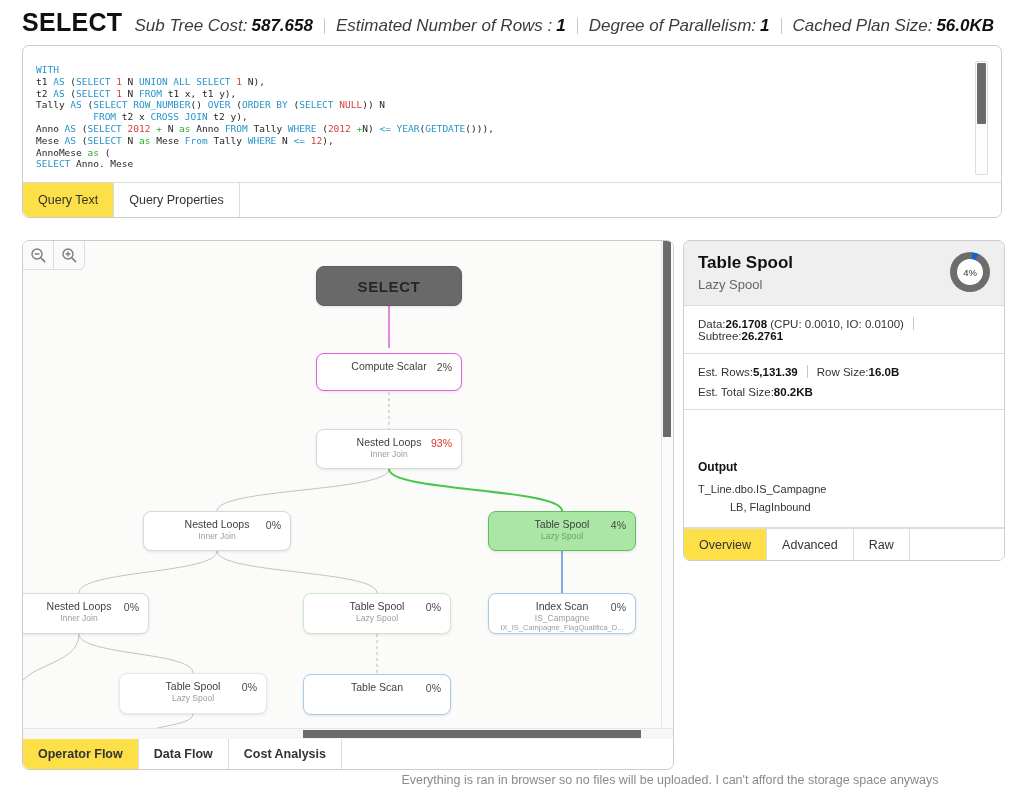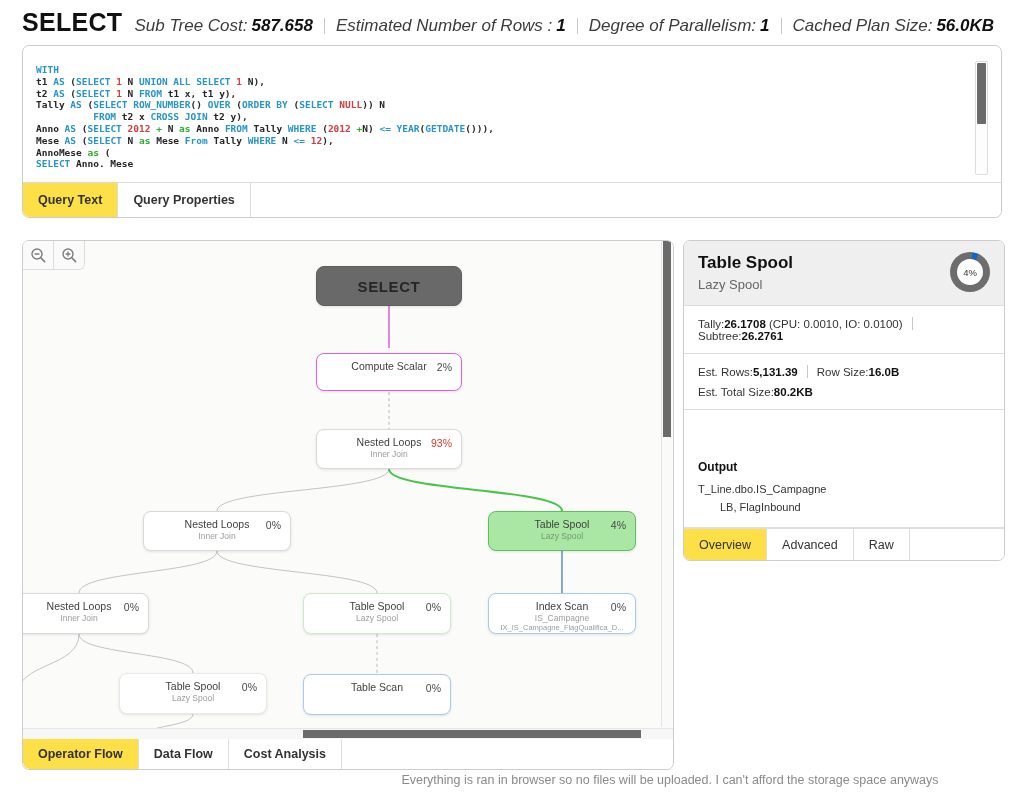--- a/index.html
+++ b/index.html
@@ -7,21 +7,21 @@
 
   
   .hdr{position:absolute;left:22px;top:8px;width:980px;display:flex;align-items:baseline;}
   .hdr-title{font-size:25px;font-weight:700;color:#111;letter-spacing:.3px;margin-right:12px;}
   .hdr-stats{font-size:17px;color:#444;display:flex;align-items:flex-end;font-style:italic;}
   .stat-lbl{color:#3c3c3c;}
   .stat-val{font-weight:700;color:#111;margin-left:4px;}
   .sep{display:inline-block;width:0;border-left:1px solid #c7c7c7;height:16px;margin:0 11px;vertical-align:middle;align-self:center;}
 
   
-  .qpanel{position:absolute;left:22px;top:45px;width:978px;height:171px;border:1px solid #ccc;border-radius:7px;background:#fff;font-weight:bold;}
+  .qpanel{position:absolute;left:22px;top:45px;width:978px;height:171px;border:1px solid #ccc;border-radius:7px;background:#fff;}
   .qcode{position:absolute;left:0;top:0;right:0;height:136px;padding:18px 30px 0 13px;font-family:"DejaVu Sans Mono",monospace;font-size:9.5px;line-height:11.8px;overflow:hidden;border-radius:7px 7px 0 0;}
   .code-line{white-space:pre;}
   .tk-k{color:#2795c9;}
   .tk-n{color:#d43d3d;}
   .tk-o{color:#2eae2e;}
   .tk-p{color:#262626;}
   .q-scroll{position:absolute;right:13px;top:15px;width:11px;height:112px;border:1px solid #ddd;background:#fdfdfd;border-radius:2px;}
   .q-thumb{position:absolute;left:1px;right:1px;top:1px;height:61px;background:#6b6b6b;border-radius:1px;}
 
   
@@ -65,21 +65,21 @@
   .dsub{font-size:13px;color:#666;margin-top:4px;}
   .donut{position:absolute;right:14px;top:11px;width:40px;height:40px;border-radius:50%;}
   .donut-hole{position:absolute;inset:7px;background:#fff;border-radius:50%;display:flex;align-items:center;justify-content:center;font-size:9.5px;color:#333;}
   .dsec{padding:11px 14px;border-bottom:1px solid #ddd;color:#333;}
   .dsec .b{font-weight:700;color:#111;margin-left:0;}
   .dsec .b.tight{margin-left:0;}
   .dsec .sep{height:13px;margin:0 9px;vertical-align:-2px;}
   .drow2{margin-top:8px;}
   .dout-h{font-weight:700;font-size:12px;color:#111;margin-bottom:6px;margin-top:39px;}
   .out-line{font-size:11px;color:#333;line-height:18px;}
-  .out-line.indent{margin-left:22px;}
+  .out-line.indent{margin-left:32px;}
   .dout{min-height:58px;}
   .dpanel .tabbar{position:static;border-radius:0;height:31px;}
 
   
   .footer{position:absolute;left:0;top:773px;width:1340px;text-align:center;font-size:12.5px;color:#8a8a8a;}
 </style>
 </head>
 <body>
 
 <div class="page">
@@ -215,21 +215,21 @@
     <div class="dhead">
       <div class="dtitle">Table Spool</div>
       <div class="dsub">Lazy Spool</div>
       <div class="donut" style="background: conic-gradient(from 6deg, rgb(20, 100, 200) 0deg, rgb(20, 100, 200) 5.5%, rgb(109, 109, 109) 5.5%, rgb(109, 109, 109) 100%);">
         <div class="donut-hole">
           <span>4%</span>
         </div>
       </div>
     </div>
     <div class="dsec">
-      <span>Tally:</span><span class="b">26.1708</span>
+      <span>Data:</span><span class="b">26.1708</span>
       <span>(CPU: 0.0010, IO: 0.0100)</span><span class="sep"></span><span>Subtree:</span><span class="b">26.2761</span>
     </div>
     <div class="dsec">
       <div>
         <span>Est. Rows:</span><span class="b">5,131.39</span><span class="sep"></span><span>Row Size:</span><span class="b">16.0B</span>
       </div>
       <div class="drow2">
         <span>Est. Total Size:</span><span class="b tight">80.2KB</span>
       </div>
     </div>

